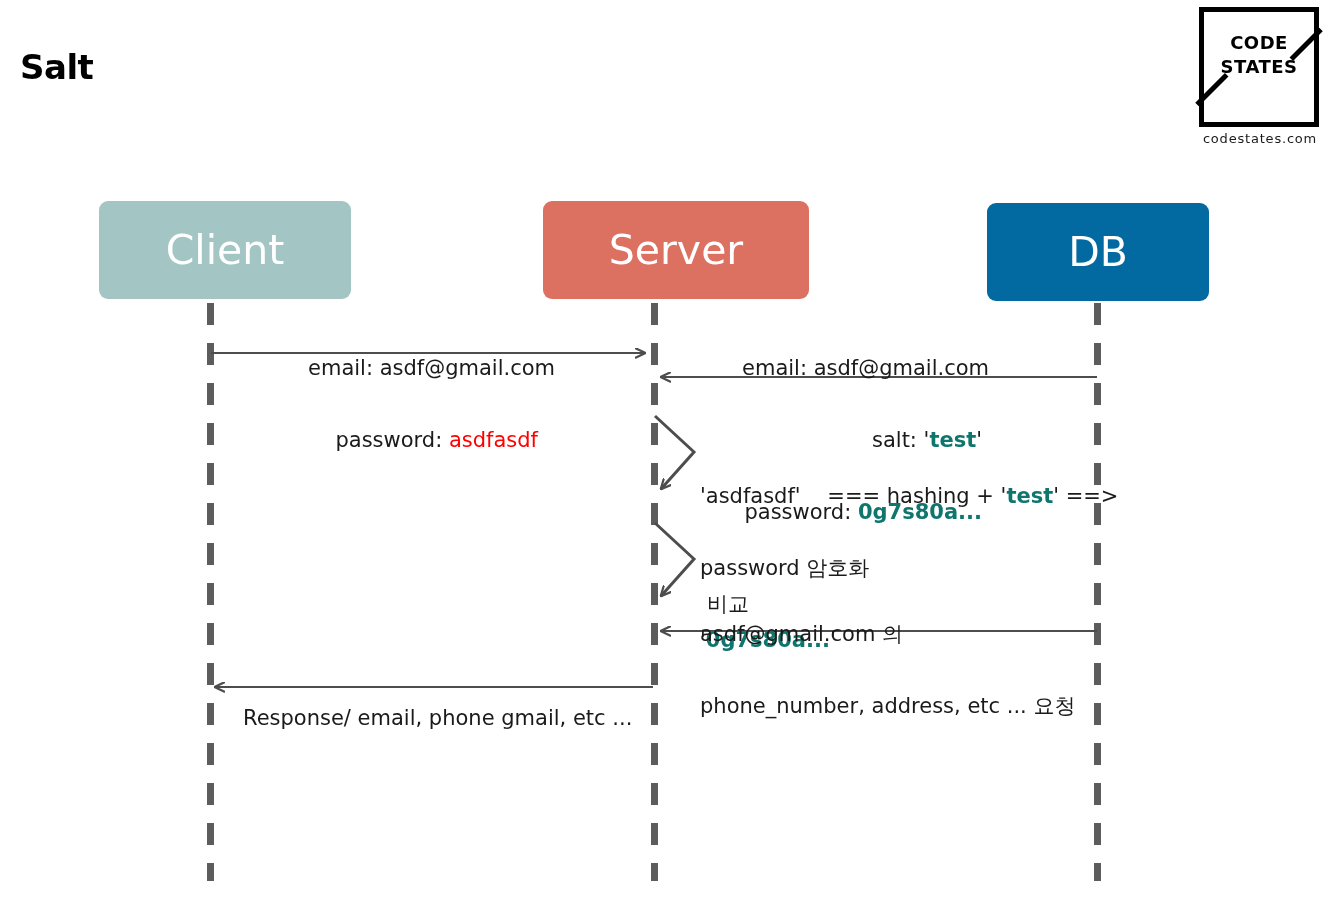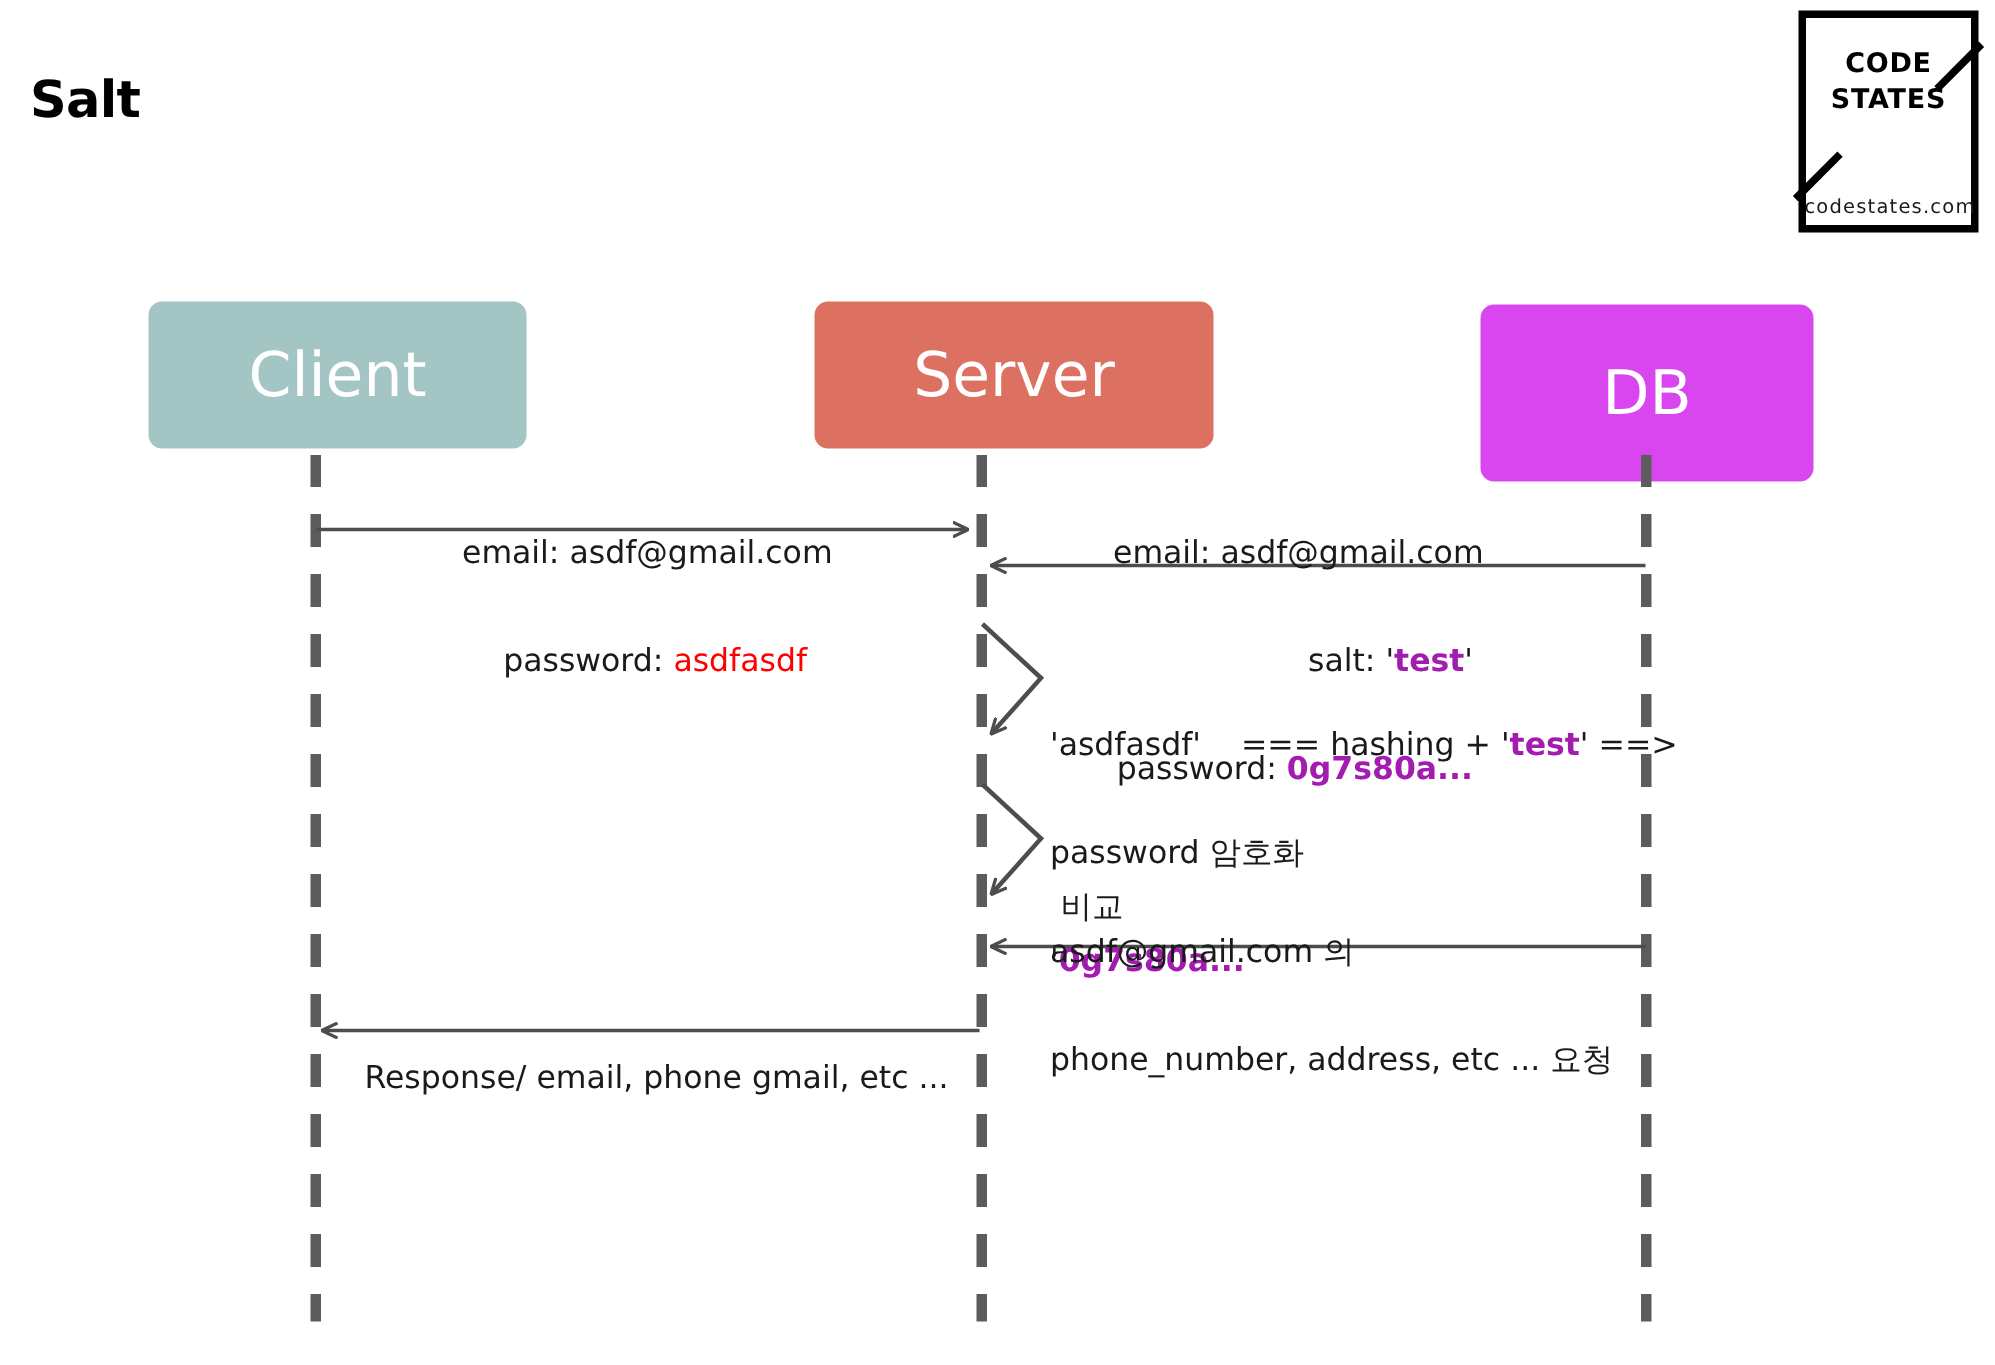--- a/index.html
+++ b/index.html
@@ -27,21 +27,21 @@
     color: #000000;
     line-height: 1;
   }
 
   
   #brand-logo {
     position: absolute;
     left: 1199px;
     top: 7px;
     width: 120px;
-    height: 148px;
+    height: 120px;
   }
   #brand-logo .logo-frame {
     position: absolute;
     inset: 0;
     border: 5px solid #000000;
     box-sizing: border-box;
   }
   #brand-logo .logo-corner {
     position: absolute;
     width: 42px;
@@ -90,21 +90,21 @@
     display: flex;
     align-items: center;
     justify-content: center;
     color: #ffffff;
     font-size: 41px;
     font-weight: 400;
     line-height: 1;
   }
   #actor-client { left: 99px;  top: 201px; width: 252px; height: 98px; background: #a3c6c5; }
   #actor-server { left: 543px; top: 201px; width: 266px; height: 98px; background: #dd7161; }
-  #actor-db     { left: 987px; top: 203px; width: 222px; height: 118px; background: #d946ef; text-align: center; }
+  #actor-db     { left: 987px; top: 203px; width: 222px; height: 98px; background: #0369a1; text-align: center; }
 
   
   .lifeline {
     position: absolute;
     top: 303px;
     height: 578px;
     width: 7px;
     background-image: repeating-linear-gradient(
       to bottom,
       #5c5c5c 0px,
@@ -129,21 +129,21 @@
 
   
   .msg-text {
     position: absolute;
     font-size: 21px;
     line-height: 24px;
     color: #1a1a1a;
     white-space: pre;
   }
   .red        { color: #ff0000; }
-  .red-bold   { color: #a21caf; font-weight: bold; margin-top: 40px; }
+  .red-bold   { color: #0f766e; font-weight: bold; margin-top: 40px; }
 
   #msg1-text { left: 308px; top: 308px; text-align: right; width: 230px; }
   #msg2-text { left: 742px; top: 308px; text-align: right; width: 240px; }
   #loop1-text { left: 700px; top: 426px; }
   #loop1-text .line2 { margin-top: 10px; }
   #loop2-text { left: 707px; top: 544px; }
   #msg3-text { left: 700px; top: 574px; text-align: left; width: 395px; }
   #msg4-text { left: 243px; top: 658px; }
 
   .msg-text .line { display: block; }

